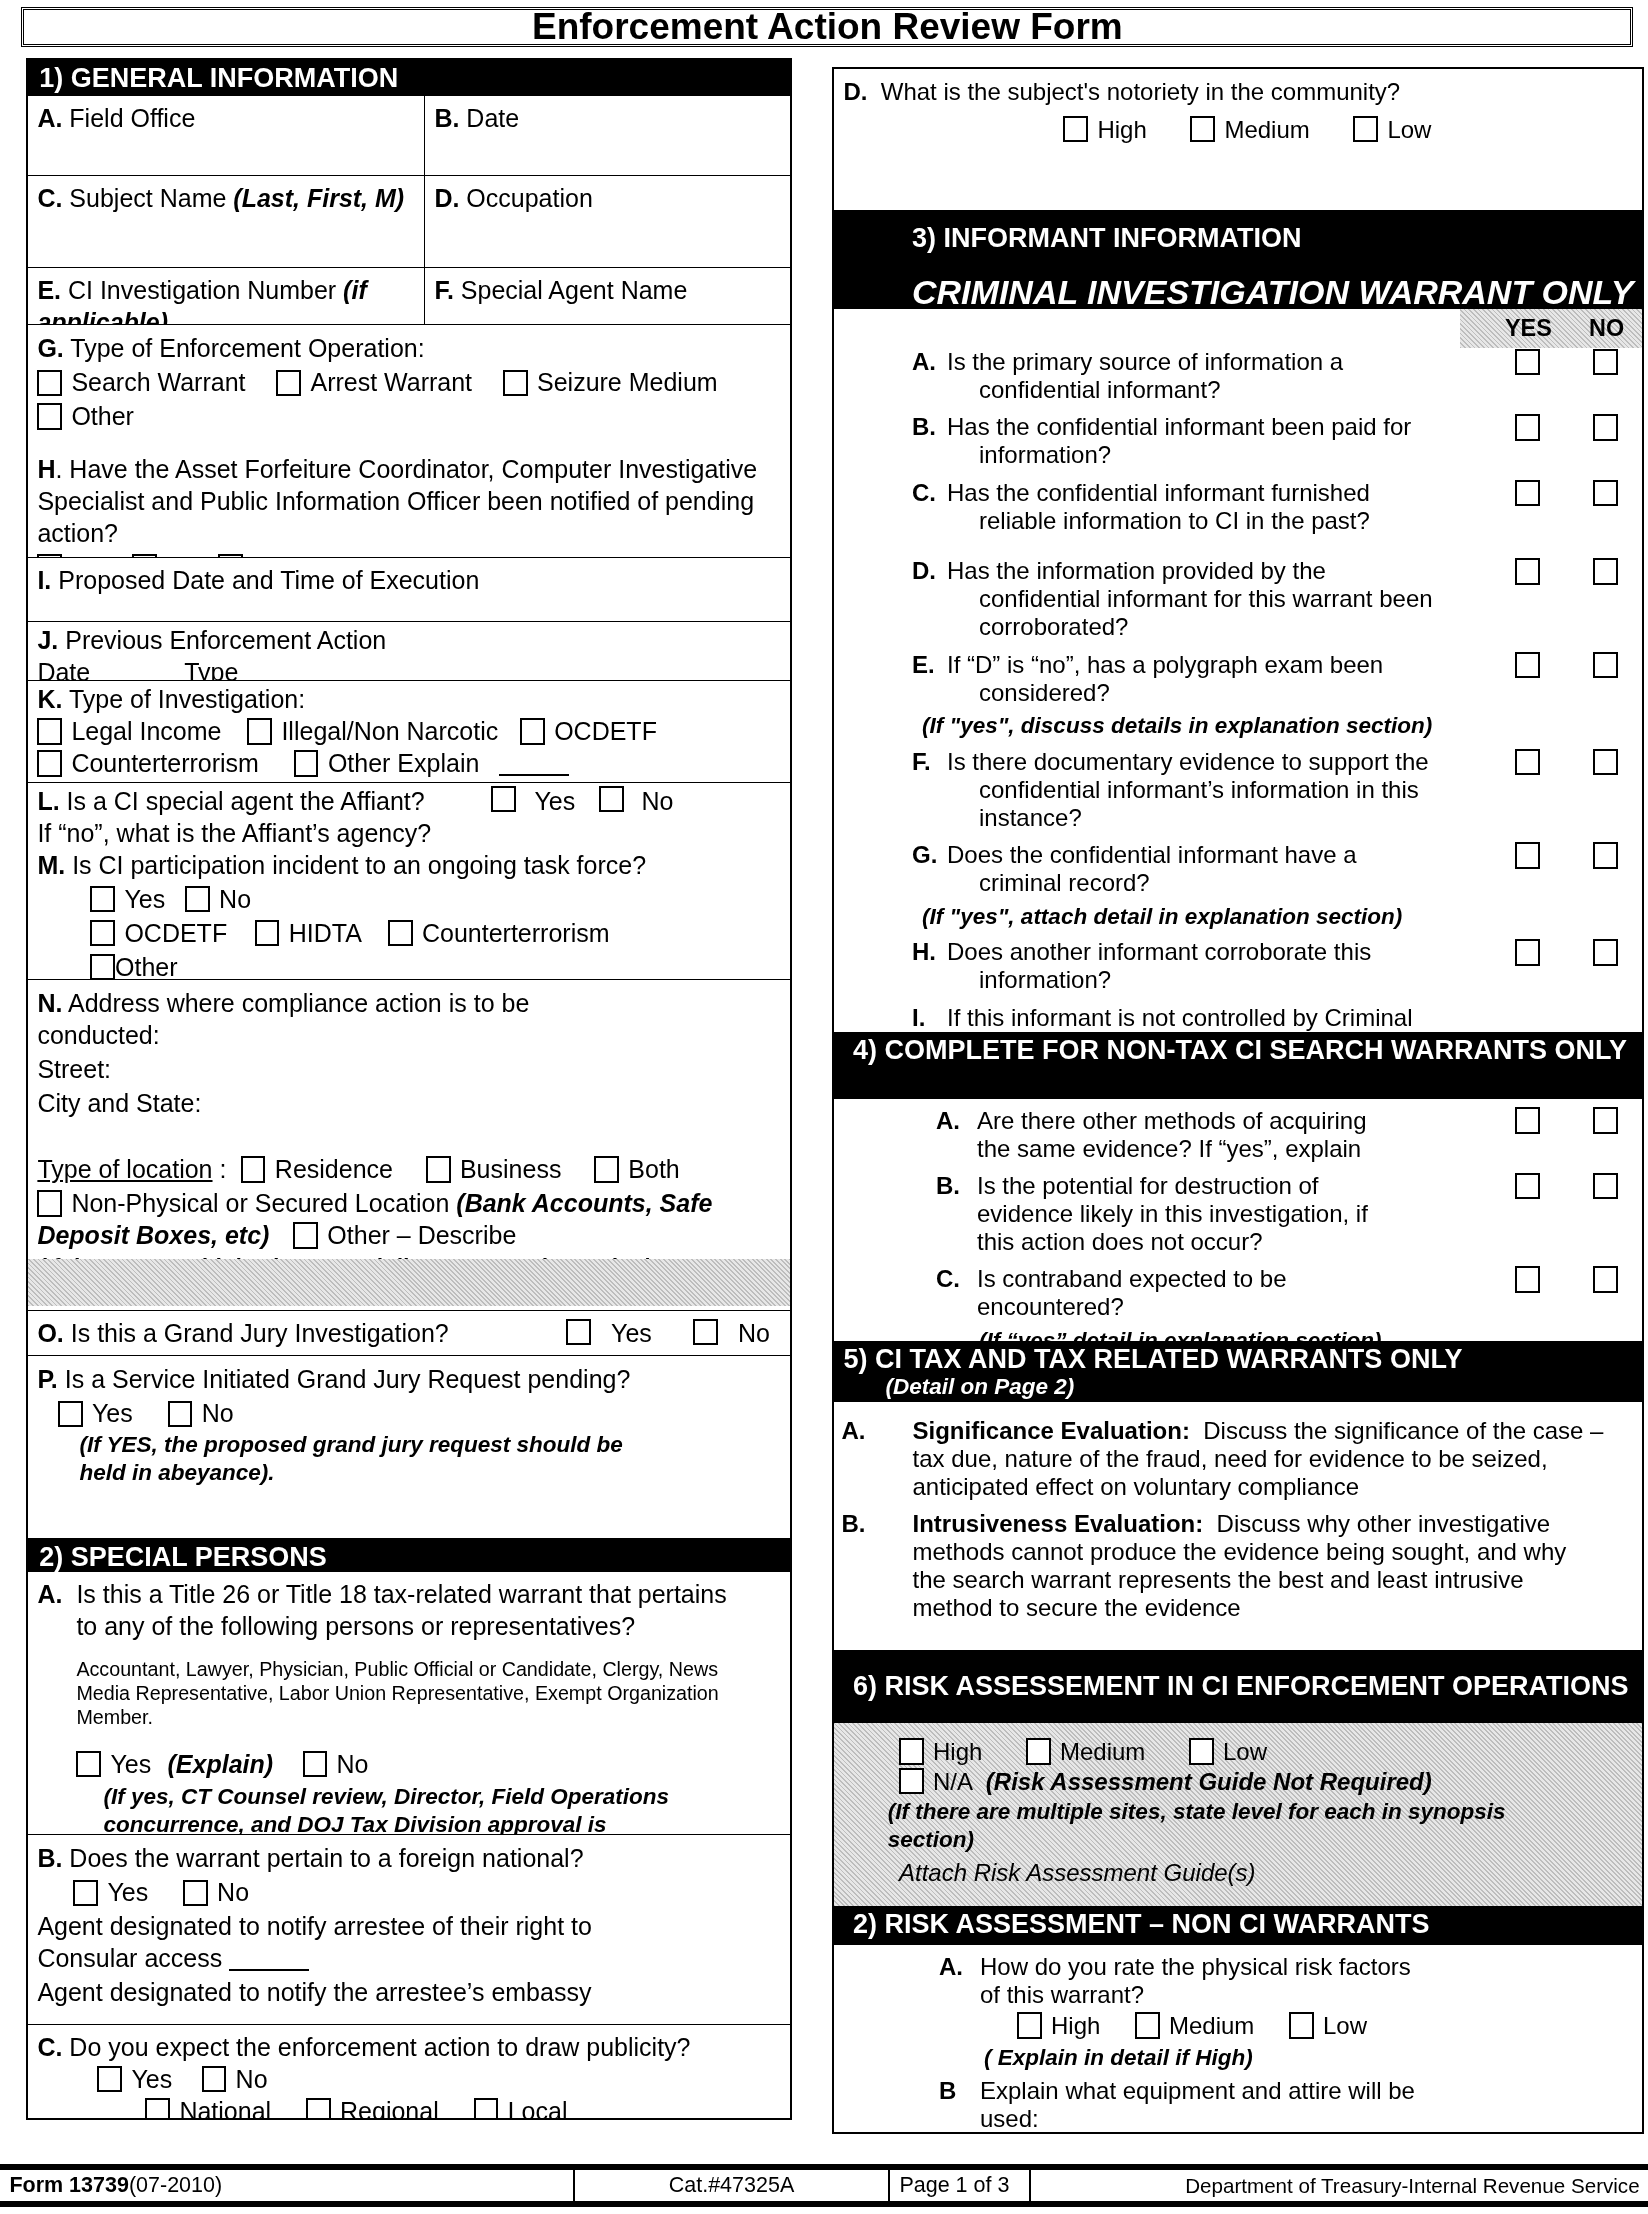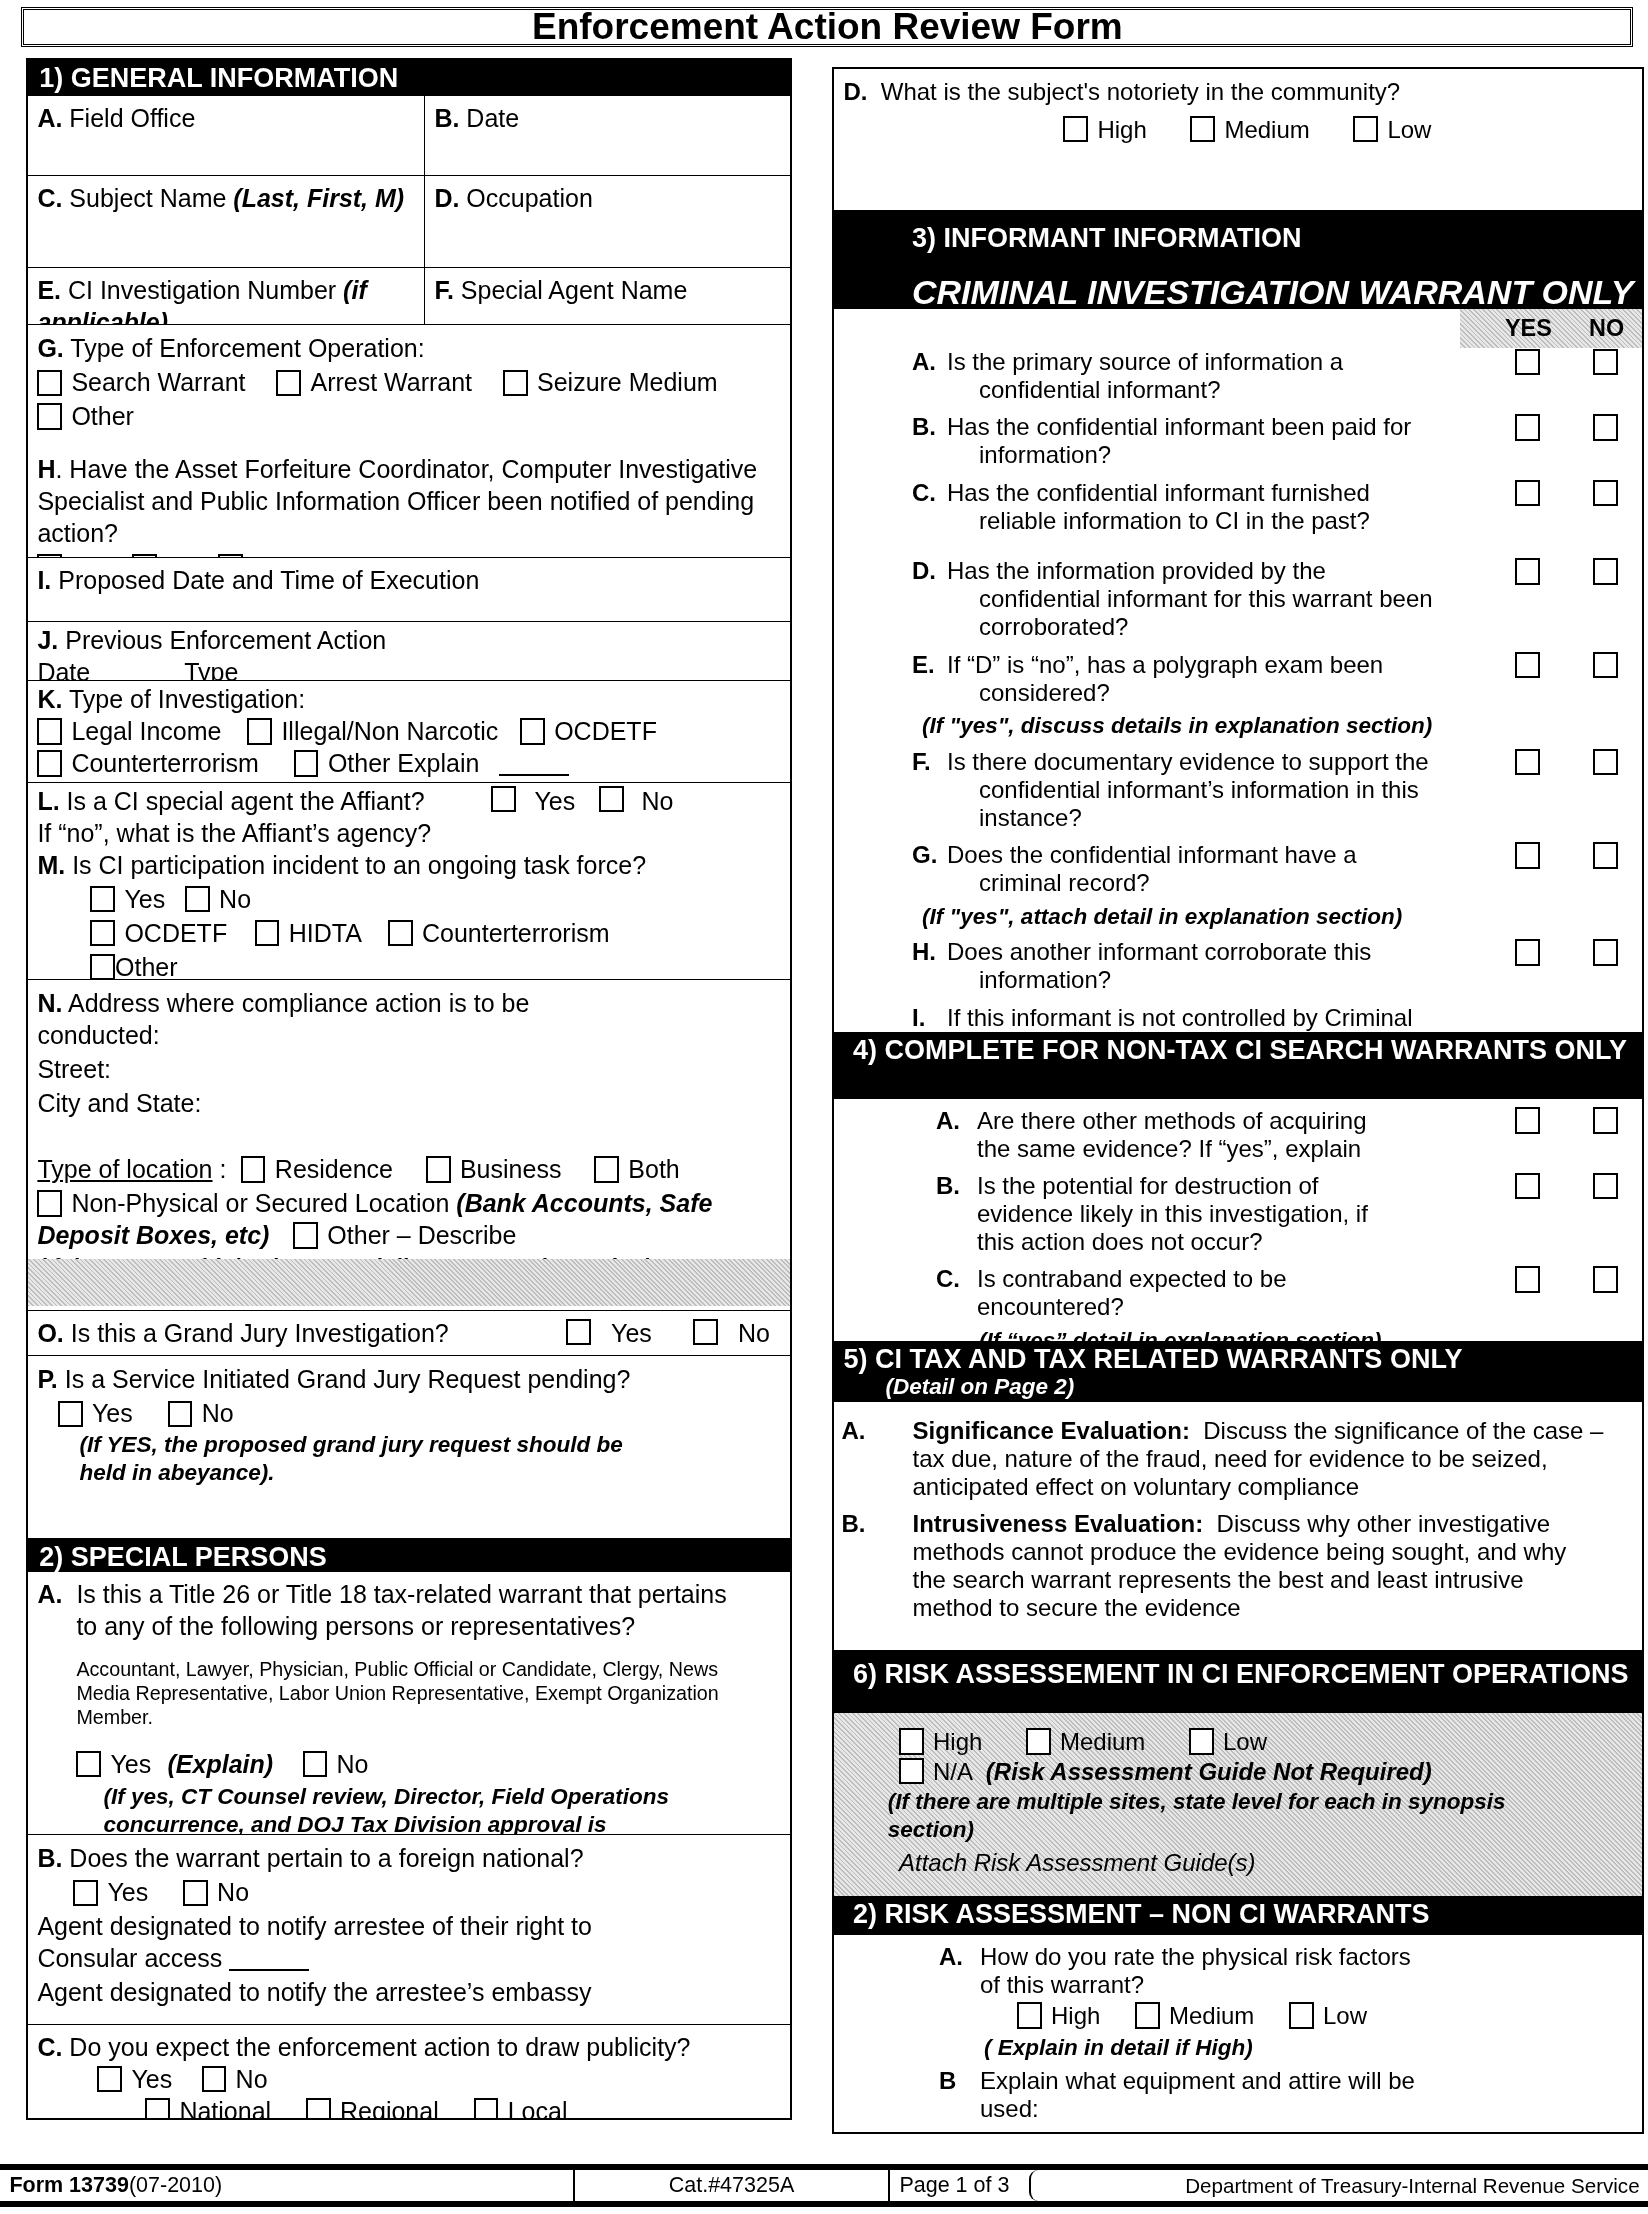--- a/index.html
+++ b/index.html
@@ -60,21 +60,21 @@
   .p5 .ql5{display:inline-block;width:71px;font-weight:bold;vertical-align:top;}
   .p5 .pt5{display:inline-block;width:693px;vertical-align:top;}
   
   .footer{position:absolute;left:0;top:2164px;width:1649px;height:43px;
           border-top:6.6px solid #000;border-bottom:6.6px solid #000;box-sizing:border-box;
           display:flex;align-items:stretch;font-size:21.5px;}
   .fcell{display:flex;align-items:center;box-sizing:border-box;padding:0 9.4px;}
   .f1{flex:0 0 573px;}
   .f2{flex:0 0 315px;justify-content:center;border-left:2.8px solid #000;}
   .f3{flex:0 0 141px;border-left:2.8px solid #000;}
-  .f4{flex:1;justify-content:flex-end;border-left:2.8px solid #000;font-size:20.6px;border-radius:9px;}
+  .f4{flex:1;justify-content:flex-end;border-left:2.8px solid #000;font-size:20.6px;}
 </style>
 </head>
 <body>
 
 <div class="page">
 
   <div class="titlebar">
     <span class="title">Enforcement Action Review Form</span>
   </div>
 
@@ -325,21 +325,21 @@
 
     <div style="height:248px;overflow:hidden;padding-top:9.4px;box-sizing:border-box">
       <div class="p5">
         <span class="ql5">A.</span><span class="pt5"><span class="bld">Significance Evaluation:</span>&nbsp; <span>Discuss the significance of the case – tax due, nature of the fraud, need for evidence to be seized, anticipated effect on voluntary compliance</span></span>
       </div>
       <div class="p5">
         <span class="ql5">B.</span><span class="pt5"><span class="bld">Intrusiveness Evaluation:</span>&nbsp; <span>Discuss why other investigative methods cannot produce the evidence being sought, and why the search warrant represents the best and least intrusive method to secure the evidence</span></span>
       </div>
     </div>
 
-    <div class="bhead sechdr2" style="height:63px;padding-top:10px">6)  RISK ASSESSEMENT IN CI ENFORCEMENT OPERATIONS</div>
+    <div class="bhead sechdr2" style="height:73px;padding-top:22px">6)  RISK ASSESSEMENT IN CI ENFORCEMENT OPERATIONS</div>
 
     <div class="hatch rtxt" style="height:183px;overflow:hidden;padding:13px 9.4px 0 65px;box-sizing:border-box">
       <div class="ln">
         <span class="cb"></span><span class="cbl">High</span>
         <span class="cb" style="margin-left:37px"></span><span class="cbl">Medium</span>
         <span class="cb" style="margin-left:37px"></span><span class="cbl">Low</span>
       </div>
       <div class="ln">
         <span class="cb"></span><span class="cbl">N/A</span>
         <span class="bi" style="margin-left:7.5px">(Risk Assessment Guide Not Required)</span>

